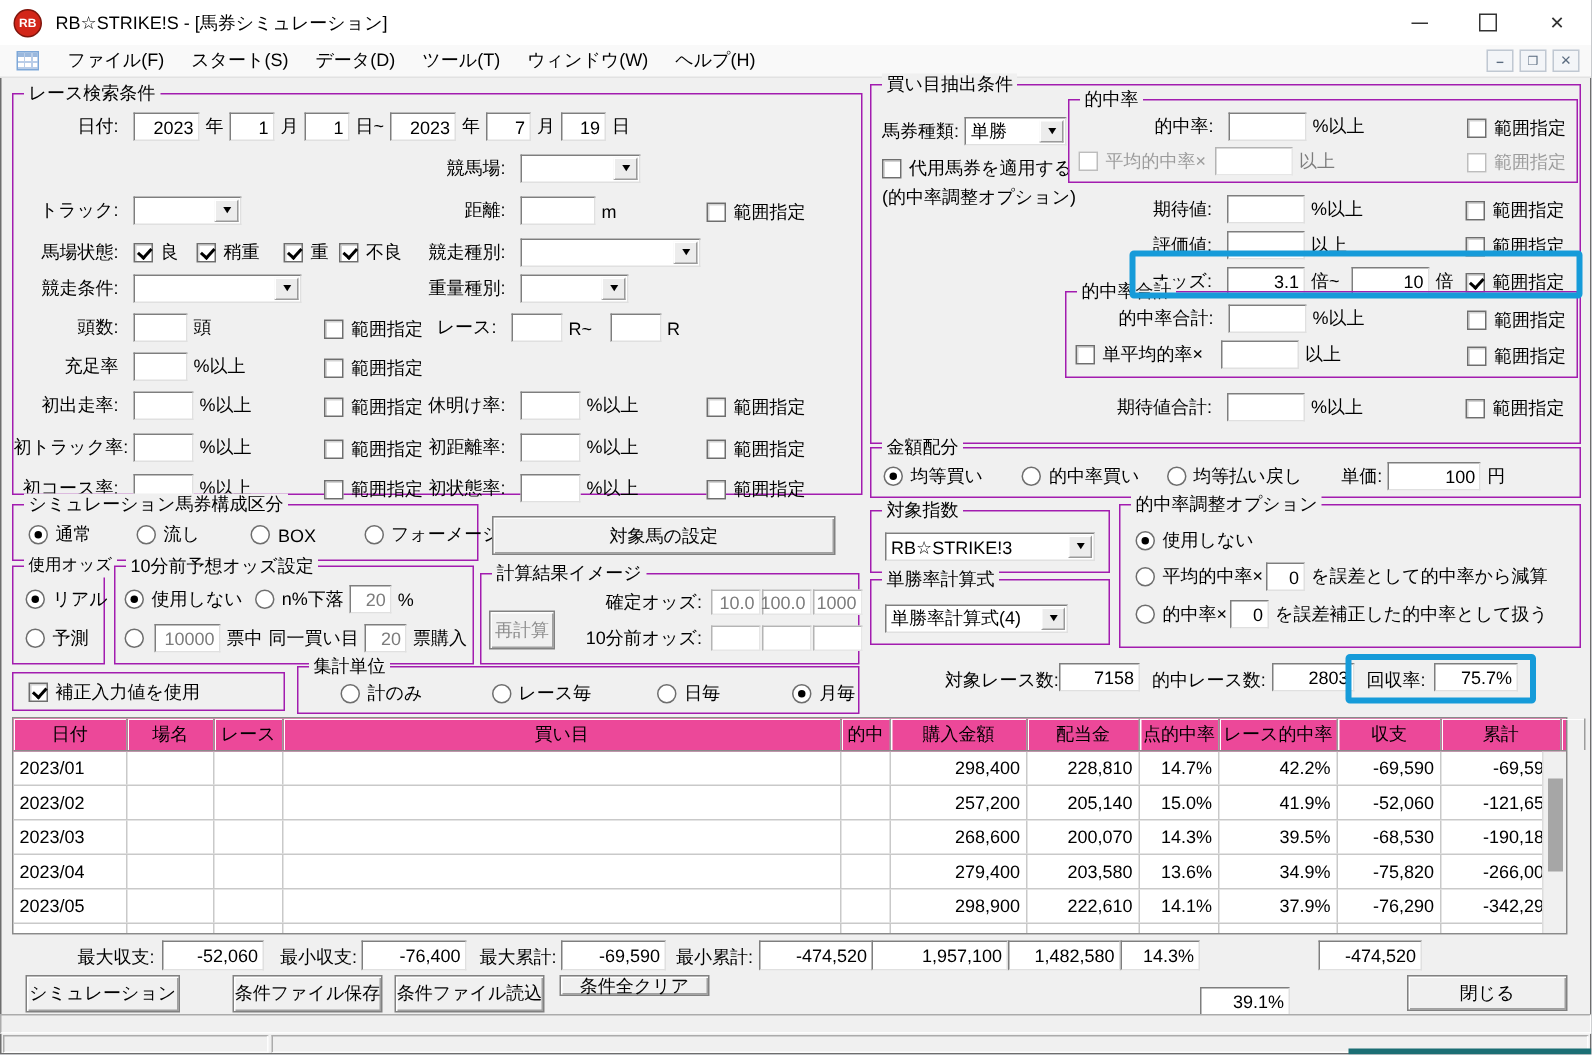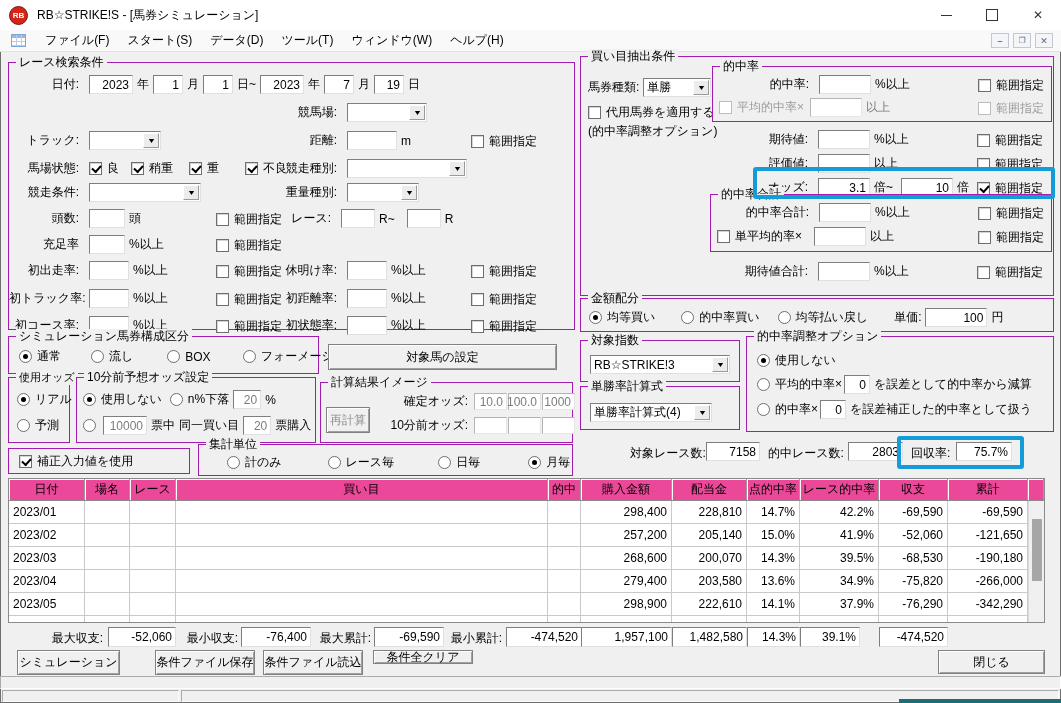--- a/index.html
+++ b/index.html
@@ -50,21 +50,21 @@
 .btn.dis{color:#8d8d8d}
 .hl{position:absolute;border:4px solid #169bd9;border-radius:3px;z-index:6;pointer-events:none}
 .plain{position:absolute;white-space:nowrap}
 
 .tbl{position:absolute;left:8px;top:478px;width:1037px;height:145px;border:1px solid #8a8a8a;background:#fff}
 .thead{display:flex;height:22px;background:#ec4899;border-bottom:1px solid #8a8a8a}
 .th{border-right:1px solid #9c9c9c;box-shadow:inset 1px 1px 0 #fff;display:flex;align-items:center;justify-content:center;flex:none}
 .tbody{position:relative;height:121px;overflow:hidden}
 .trw{display:flex;height:23px;border-bottom:1px solid #c9c9c9}
 .td{border-right:1px solid #c9c9c9;display:flex;align-items:center;padding:0 4px;flex:none}
-.w0{width:76px}.w1{width:45px}.w2{width:46px}.w3{width:372px}.w4{width:33px}.w5{width:91px}.w6{width:75px}.w7{width:53px}.w8{width:79px}.w9{width:69px}.w10{width:80px}.wf{width:16px}
+.w0{width:76px}.w1{width:58px}.w2{width:46px}.w3{width:372px}.w4{width:33px}.w5{width:91px}.w6{width:75px}.w7{width:53px}.w8{width:79px}.w9{width:69px}.w10{width:80px}.wf{width:16px}
 .vsb{position:absolute;right:0;top:0;bottom:0;width:16px;background:#f0f0f0;border-left:1px solid #dcdcdc}
 .vsb .thumb{position:absolute;left:3px;top:18px;width:10px;height:62px;background:#a6a6a6}
 
 .sbar{position:absolute;background:#f0f0f0;border:1px solid #ababab;border-bottom-color:#fdfdfd;border-right-color:#fdfdfd}
 .corner{position:absolute;background:#1c6e74;z-index:7}
 </style>
 </head>
 <body>
 
 <div id="win">
@@ -141,21 +141,21 @@
           <span>良</span>
         </span>
       <span class="cb" style="margin-left:8px">
           <span class="bx on"></span>
           <span>稍重</span>
         </span>
       <span class="cb" style="margin-left:12px">
           <span class="bx on"></span>
           <span>重</span>
         </span>
-      <span class="cb" style="margin-left:22px">
+      <span class="cb" style="margin-left:3px">
           <span class="bx on"></span>
           <span>不良</span>
         </span>
     </div>
     <div class="r" style="left:268px;top:96px">
       <span class="rl" style="width:60px">競走種別:</span>
       <span class="combo" style="width:120px">
           <span class="cv"></span>
           <span class="ca"></span>
         </span>
@@ -648,21 +648,21 @@
   <span class="tb num" style="position:absolute;left:108px;top:627px;width:68px;height:20px">-52,060</span>
   <div class="plain" style="left:168px;top:630px;width:70px;text-align:right">最小収支:</div>
   <span class="tb num" style="position:absolute;left:241px;top:627px;width:70px;height:20px">-76,400</span>
   <div class="plain" style="left:300px;top:630px;width:71px;text-align:right">最大累計:</div>
   <span class="tb num" style="position:absolute;left:374px;top:627px;width:70px;height:20px">-69,590</span>
   <div class="plain" style="left:432px;top:630px;width:70px;text-align:right">最小累計:</div>
   <span class="tb num" style="position:absolute;left:506px;top:627px;width:76px;height:20px">-474,520</span>
   <span class="tb num" style="position:absolute;left:581px;top:627px;width:91px;height:20px">1,957,100</span>
   <span class="tb num" style="position:absolute;left:672px;top:627px;width:75px;height:20px">1,482,580</span>
   <span class="tb num" style="position:absolute;left:747px;top:627px;width:53px;height:20px">14.3%</span>
-  <span class="tb num" style="position:absolute;left:800px;top:627px;width:60px;height:20px">39.1%</span>
+  <span class="tb num" style="position:absolute;left:800px;top:658px;width:60px;height:20px">39.1%</span>
   <span class="tb num" style="position:absolute;left:879px;top:627px;width:69px;height:20px">-474,520</span>
 
   <div class="btn" style="left:17px;top:650px;width:103px;height:25px">シミュレーション</div>
   <div class="btn" style="left:155px;top:650px;width:100px;height:25px">条件ファイル保存</div>
   <div class="btn" style="left:263px;top:650px;width:100px;height:25px">条件ファイル読込</div>
   <div class="btn" style="left:373px;top:650px;width:100px;height:14px">条件全クリア</div>
   <div class="btn" style="left:938px;top:650px;width:107px;height:24px">閉じる</div>
 
   <div class="sbar" style="left:0;top:676px;width:1061px;height:13px"></div>
   <div class="sbar" style="left:2px;top:690px;width:177px;height:12px"></div>

